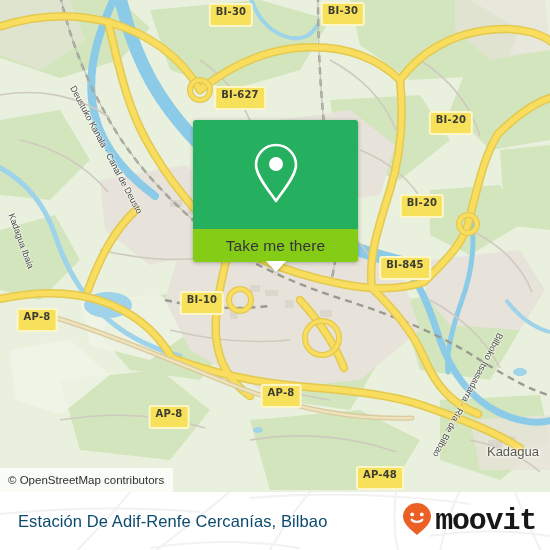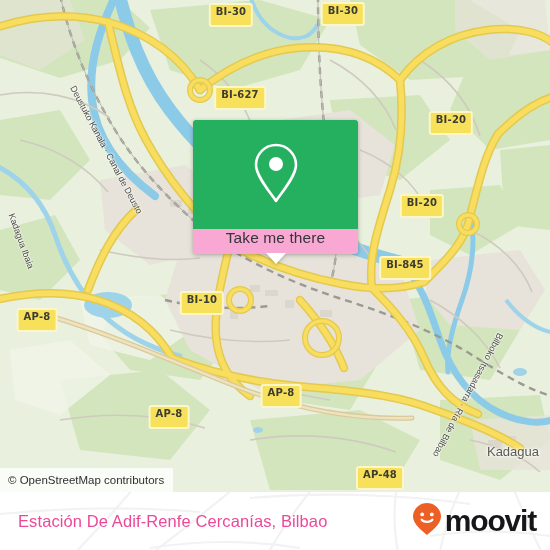--- a/index.html
+++ b/index.html
@@ -78,24 +78,24 @@
     filter:drop-shadow(0 1px 2px rgba(0,0,0,.28));
   }
   #callout-top{
     background:#24b05e;
     height:109px;
     border-radius:3px 3px 0 0;
     display:flex;align-items:center;justify-content:center;
   }
   #callout-bottom{
     position:relative;
-    background:#f9a8d4;
-    height:25px;
+    background:#84cc16;
+    height:33px;
     border-radius:0 0 3px 3px;
-    display:flex;justify-content:center;
+    display:flex;align-items:center;justify-content:center;
   }
   #callout-label{
     color:#35353a;
     font-size:15.5px;
     letter-spacing:.1px;
     white-space:nowrap;
   }
   #callout-tail{
     position:absolute;
     left:50%;bottom:-10px;
@@ -114,34 +114,34 @@
     overflow:hidden;
   }
   #footer-watermark{
     position:absolute;left:0;top:-14px;width:550px;height:86px;
     opacity:.33;
   }
   #footer-title{
     position:absolute;
     left:18px;top:50%;
     transform:translateY(-50%);
-    color:#ec4899;
+    color:#0c4a6e;
     font-size:16.5px;
     letter-spacing:.1px;
     white-space:nowrap;
   }
   #brand{
     position:absolute;
     right:14px;top:50%;
     transform:translateY(-50%);
     display:flex;align-items:center;gap:3px;
   }
   #brand-word{
     color:#17171a;
-    font-family:Liberation Sans, sans-serif;
+    font-family:Liberation Mono, monospace;
     font-size:30px;
     font-weight:bold;
     letter-spacing:-1.2px;
     line-height:30px;
   }
 </style>
 </head>
 <body>
 
 <div id="app">

